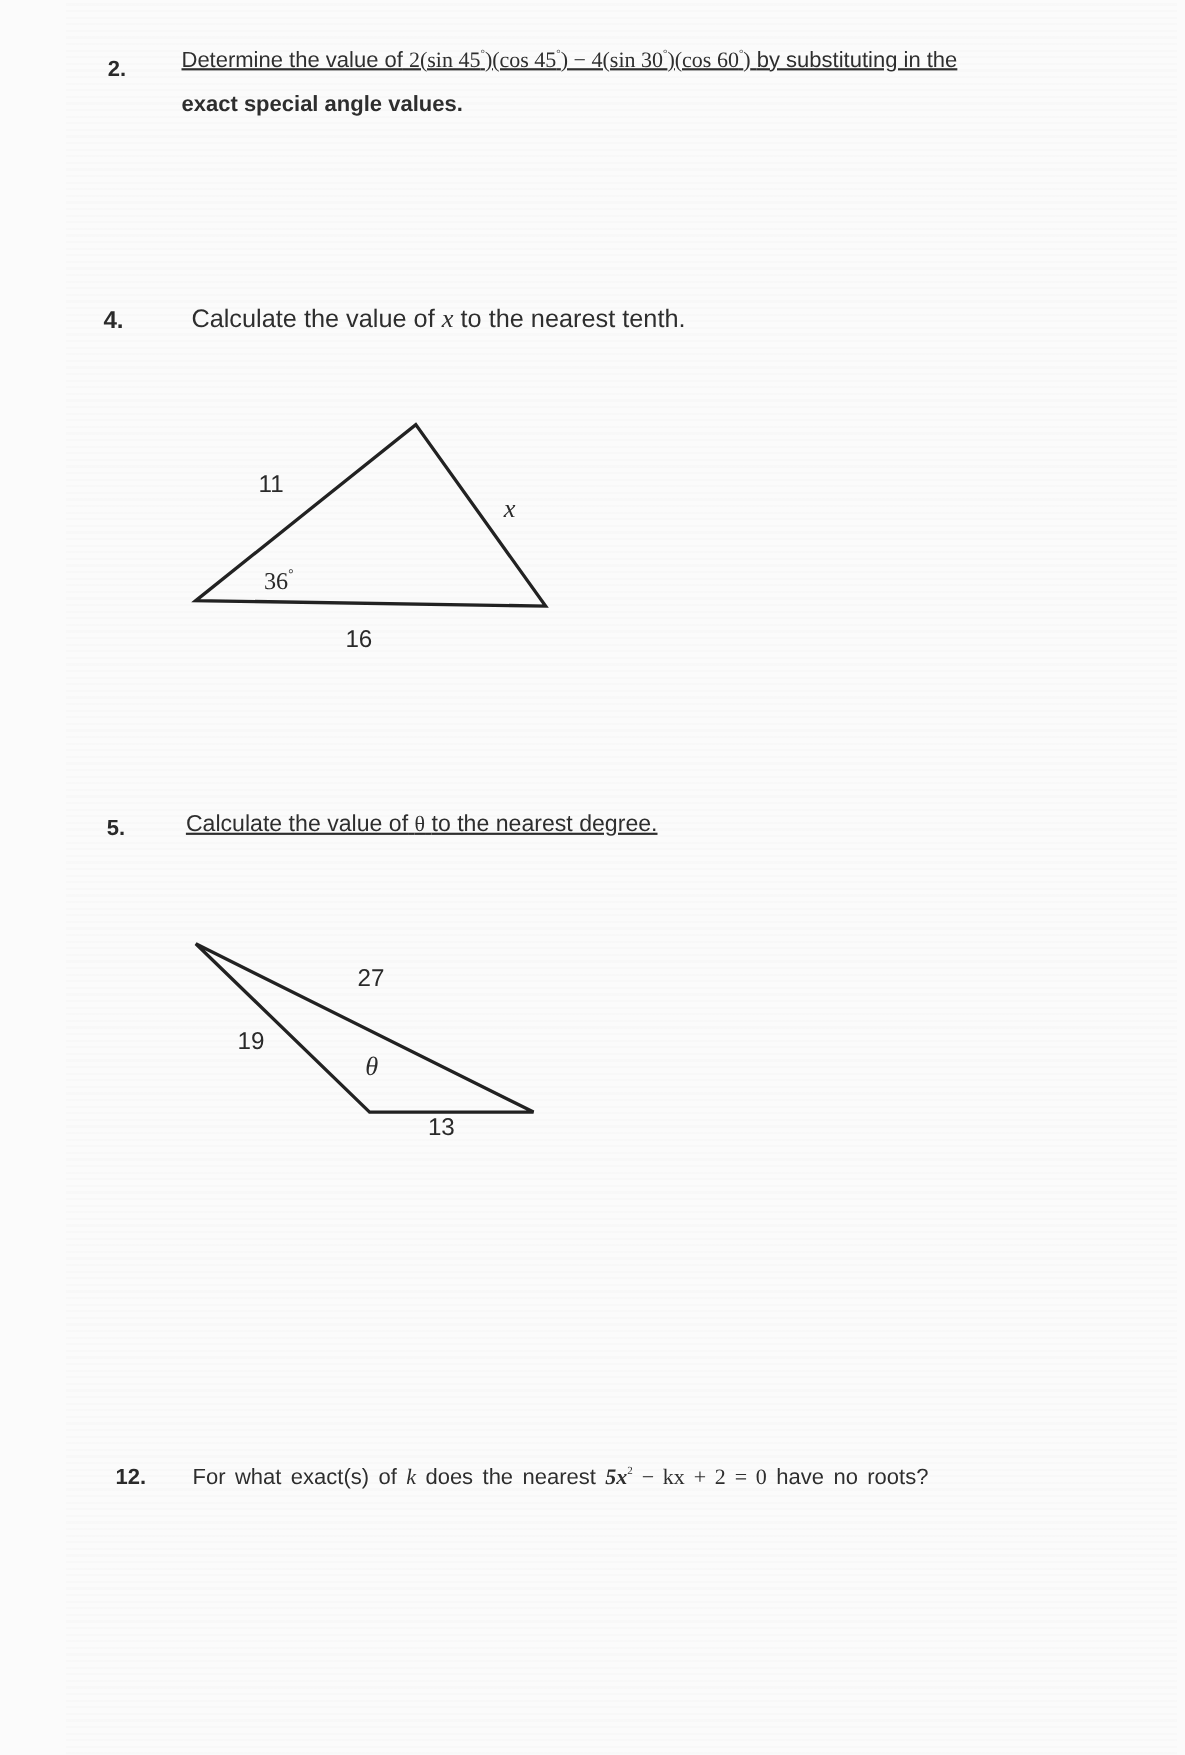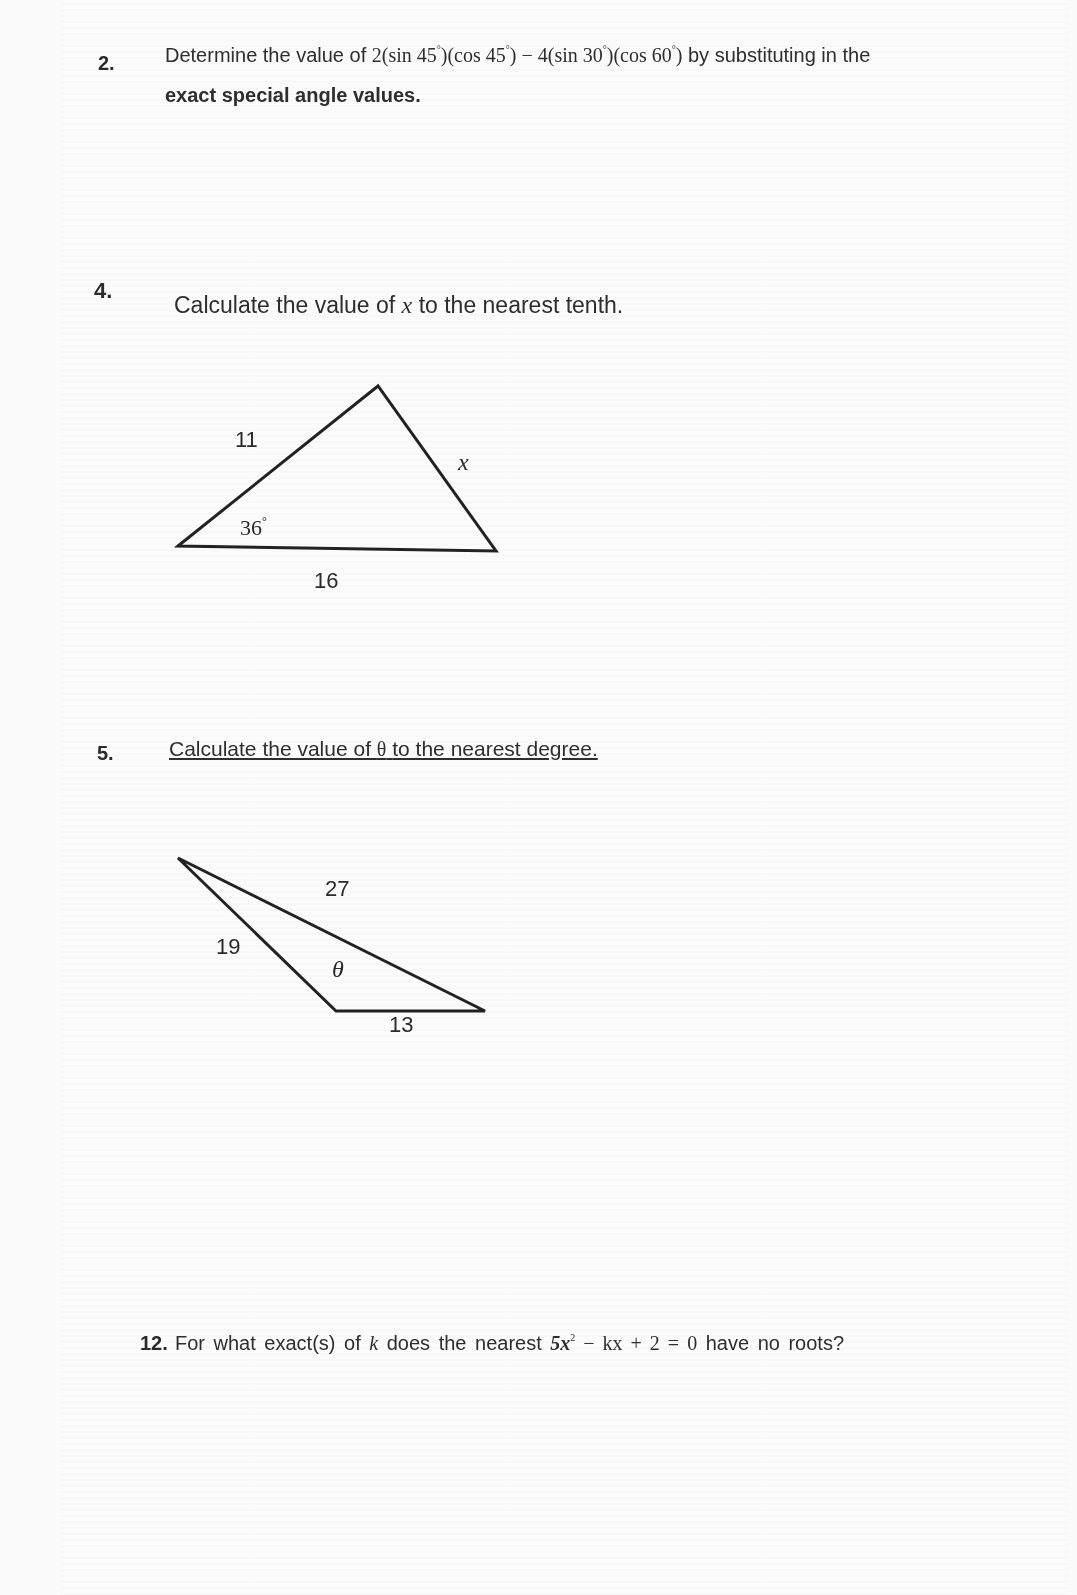--- a/index.html
+++ b/index.html
@@ -25,31 +25,31 @@
   .lbl-serif { font-family: "Liberation Serif", serif; font-size: 22px; fill: #2a2a2a; }
   .lbl-it { font-family: "Liberation Serif", serif; font-style: italic; font-size: 24px; fill: #2a2a2a; }
 </style>
 </head>
 <body>
 
 <div class="page-bg"></div>
 
 <div class="q">
   <span class="num" style="left:98px; top:52px;">2.</span>
-  <div class="text" style="left:165px; top:44px;">
+  <div class="text" style="left:165px; top:44px;text-decoration:underline;">
     <span>Determine the value of</span>
     <span class="math"><span>2(sin 45</span><sup>°</sup><span>)(cos 45</span><sup>°</sup><span>) − 4(sin 30</span><sup>°</sup><span>)(cos 60</span><sup>°</sup><span>)</span></span>
     <span>by substituting in the</span>
   </div>
   <div class="text" style="left:165px; top:84px;font-weight:bold;">exact special angle values.</div>
 </div>
 
 <div class="q">
   <span class="num" style="left:94px; top:278px; font-size:22px;">4.</span>
-  <div class="text" style="left:174px; top:292px; font-size:23px;">
+  <div class="text" style="left:174px; top:276px; font-size:23px;">
     <span>Calculate the value of</span>
     <i class="math" style="font-size:24px;">x</i>
     <span>to the nearest tenth.</span>
   </div>
   <svg class="diagram" style="left:160px; top:370px;" width="360" height="230">
     <polygon points="18,176 218,16 336,181" fill="none" stroke="#222" stroke-width="3" stroke-linejoin="miter"></polygon>
     <text class="lbl" x="75" y="77">11</text>
     <text class="lbl-it" x="298" y="100">x</text>
     <text class="lbl-serif" x="80" y="165"><tspan>36</tspan><tspan font-size="12" dy="-10">°</tspan></text>
     <text class="lbl" x="154" y="218">16</text>
@@ -66,21 +66,21 @@
   <svg class="diagram" style="left:160px; top:830px;" width="350" height="220">
     <polygon points="18,28 176,181 325,181" fill="none" stroke="#222" stroke-width="3" stroke-linejoin="miter"></polygon>
     <text class="lbl" x="165" y="66">27</text>
     <text class="lbl" x="56" y="124">19</text>
     <text class="lbl-it" x="172" y="147">θ</text>
     <text class="lbl" x="229" y="202">13</text>
   </svg>
 </div>
 
 <div class="q">
-  <span class="num" style="left:105px; top:1332px;margin-left:35px;">12.</span>
+  <span class="num" style="left:105px; top:1332px;">12.</span>
   <div class="text" style="left:175px; top:1332px; word-spacing:3px;">
     <span>For what exact(s) of</span>
     <i class="math">k</i>
     <span>does the nearest</span>
     <span class="math"><i>5x</i><sup>2</sup><span> − kx + 2 = 0</span></span>
     <span>have no roots?</span>
   </div>
 </div>
 
 </body></html>

